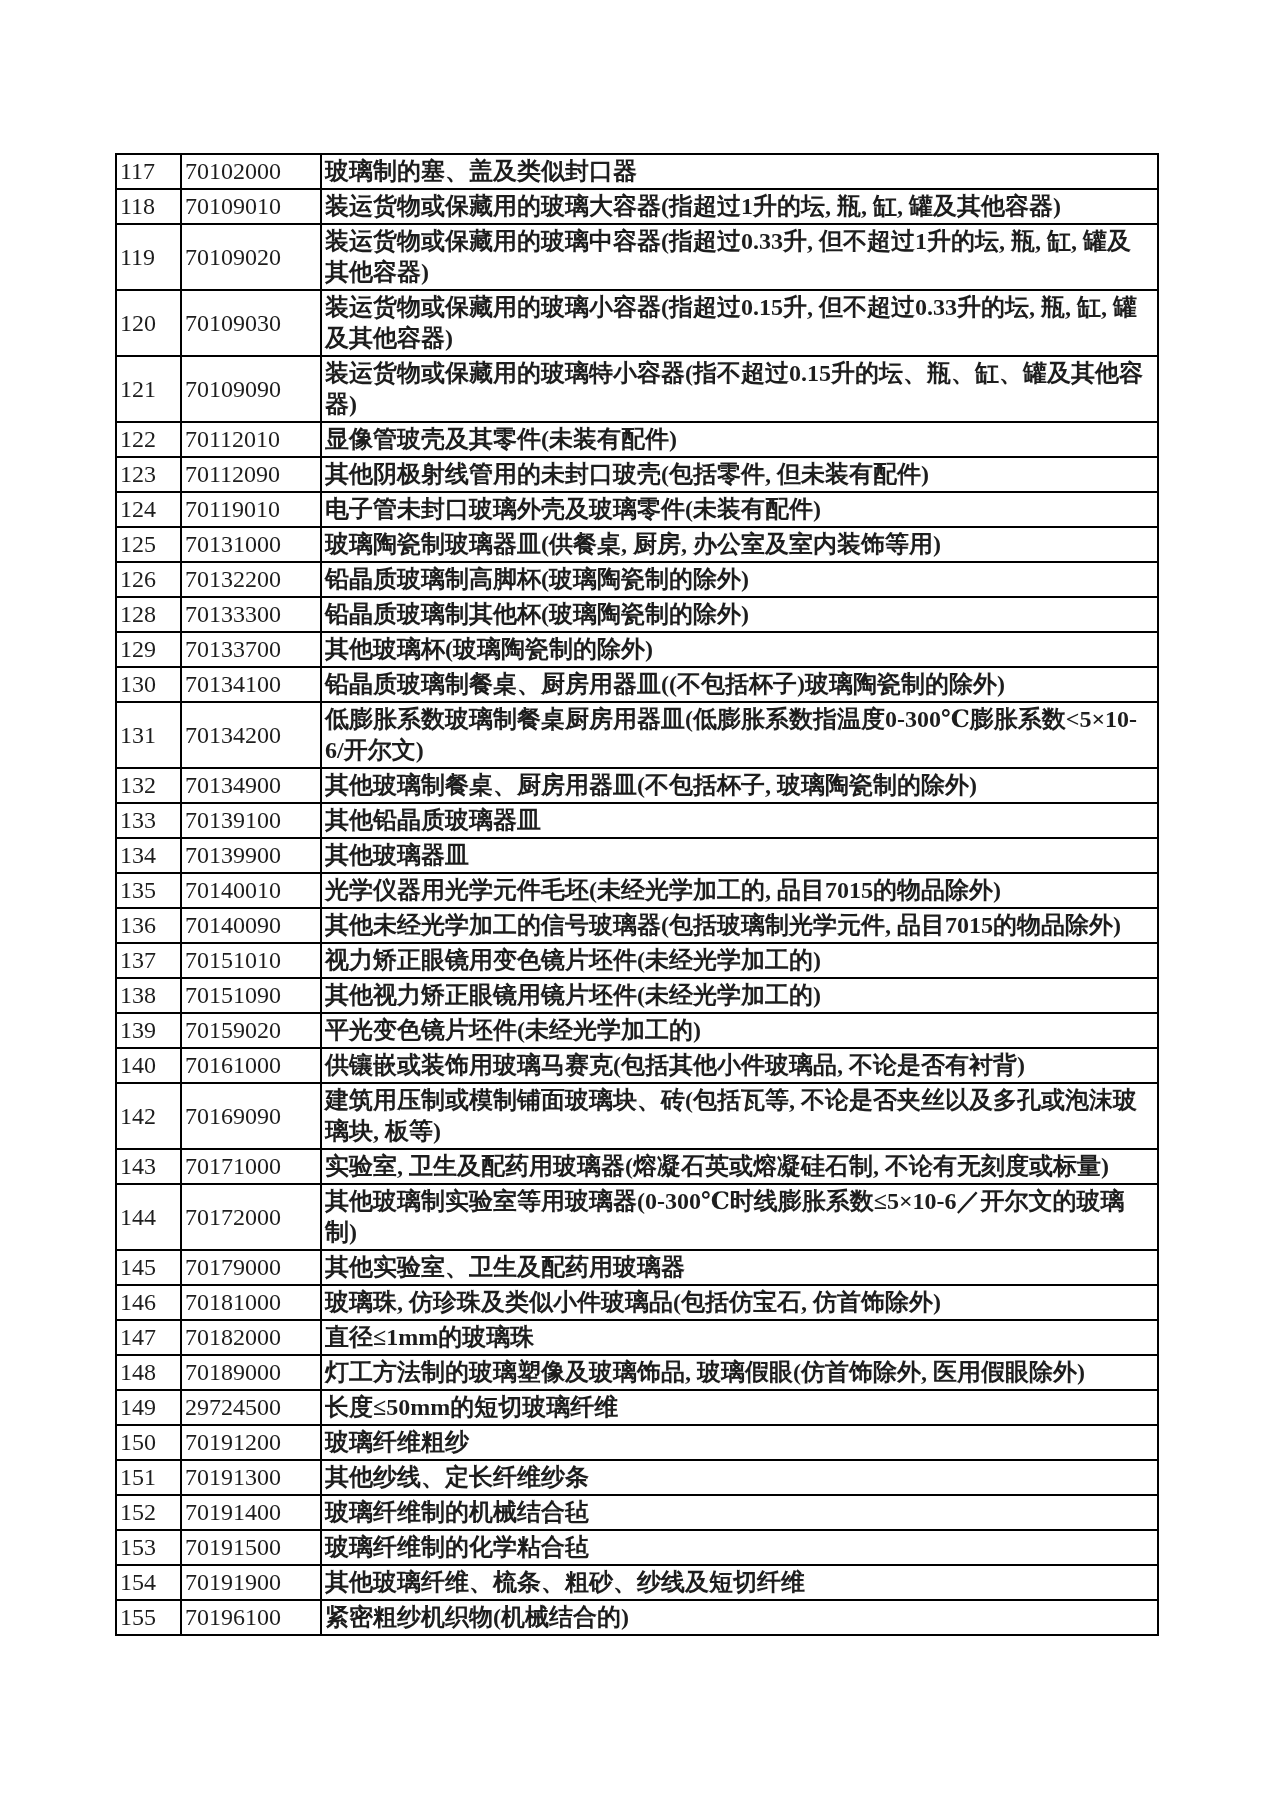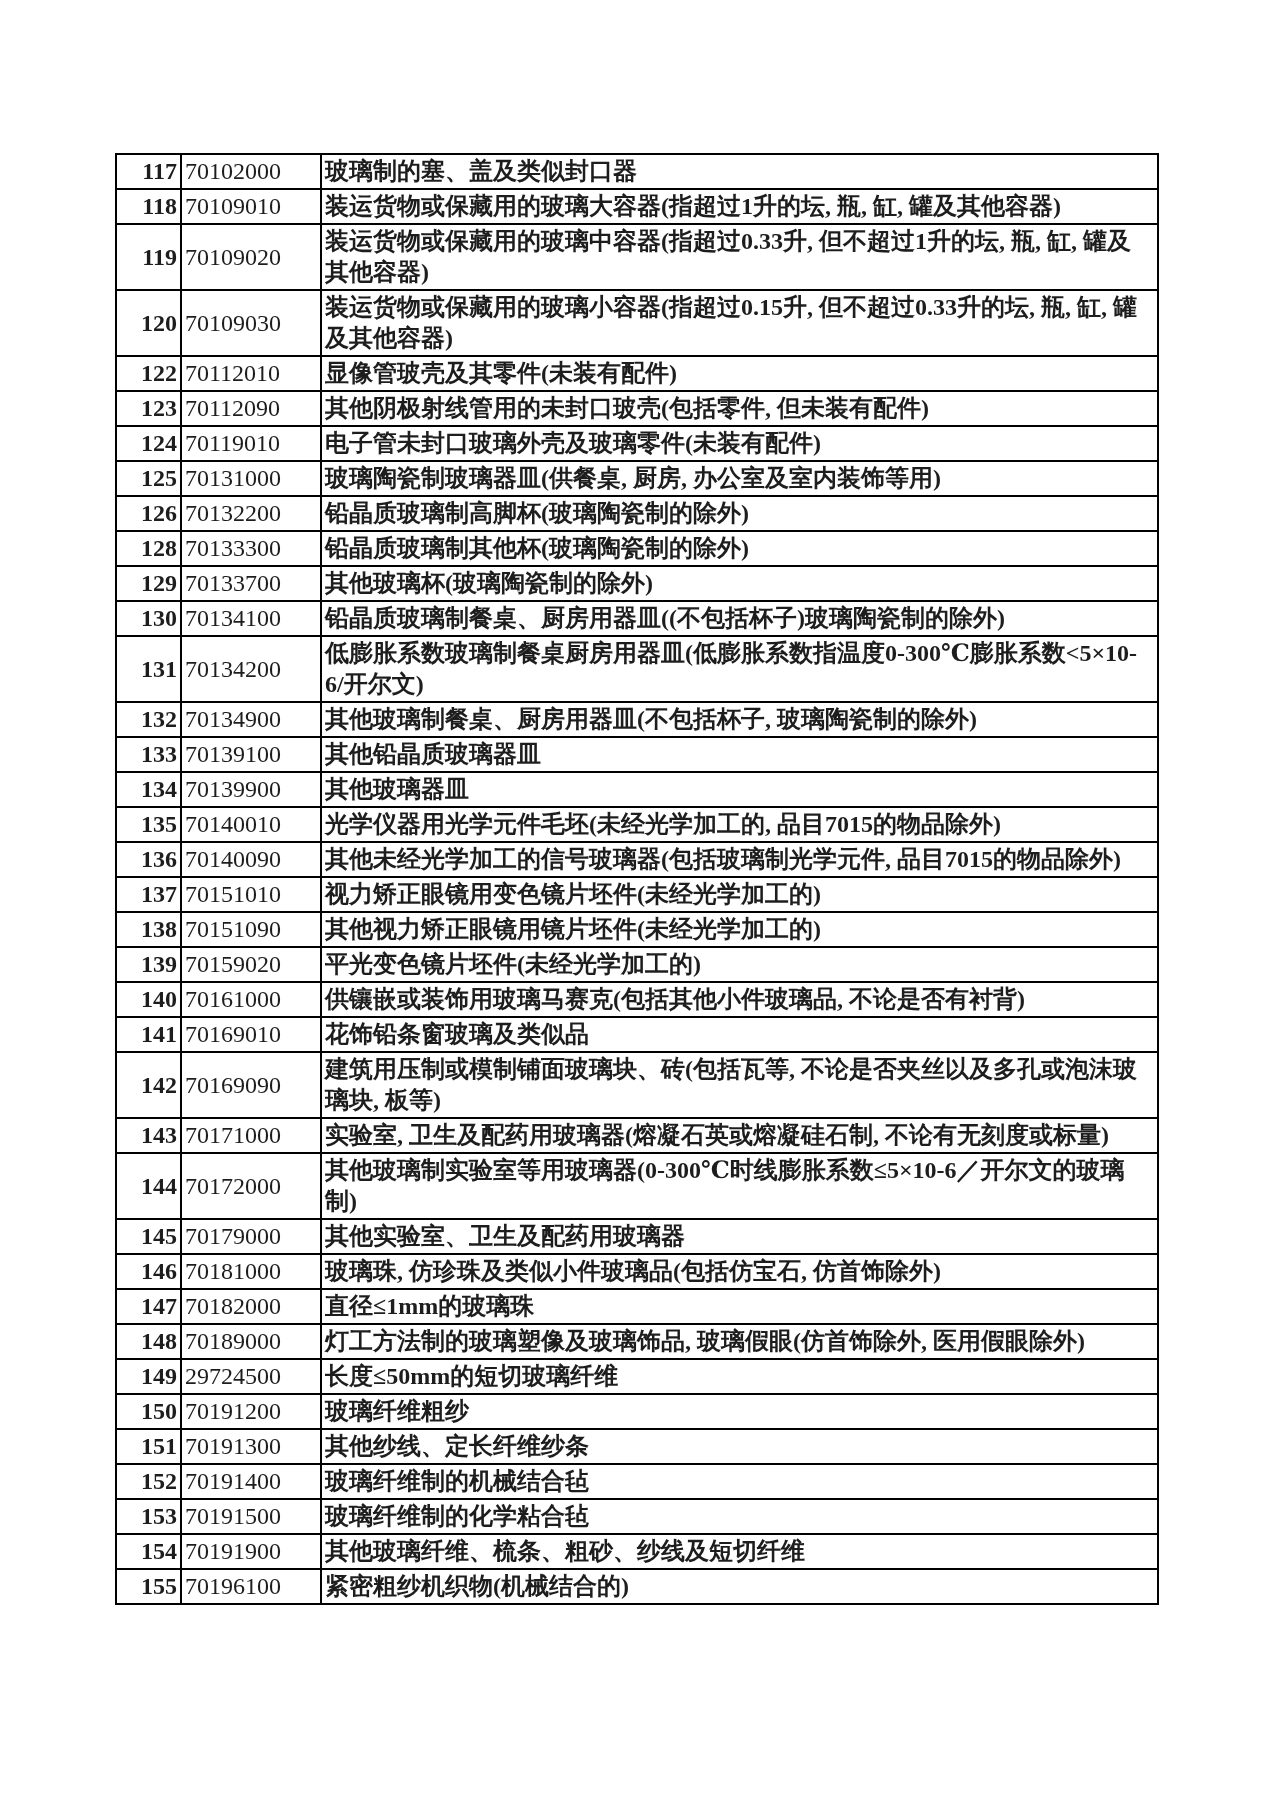--- a/index.html
+++ b/index.html
@@ -27,23 +27,22 @@
     border: 2px solid #000000;
     font-size: 24px;
     line-height: 31px;
     color: #1d1d1d;
     padding: 1px 3px;
     vertical-align: middle;
     word-break: break-all;
     overflow: hidden;
   }
   td.c-no {
-    text-align: right;
+    text-align: left;
     padding: 1px 0;
-    font-weight: bold;
   }
   td.c-code {
     padding-left: 7px;
     border-radius: 9px;
   }
   td.c-desc {
     padding-left: 5px;
     padding-right: 4px;
     font-weight: bold;
   }
@@ -76,20 +75,25 @@
     <td class="c-code">70109020</td>
     <td class="c-desc">装运货物或保藏用的玻璃中容器(指超过0.33升, 但不超过1升的坛, 瓶, 缸, 罐及其他容器)</td>
   </tr>
 
   <tr>
     <td class="c-no">120</td>
     <td class="c-code">70109030</td>
     <td class="c-desc">装运货物或保藏用的玻璃小容器(指超过0.15升, 但不超过0.33升的坛, 瓶, 缸, 罐及其他容器)</td>
   </tr>
 
+  <tr>
+    <td class="c-no">121</td>
+    <td class="c-code">70109090</td>
+    <td class="c-desc">装运货物或保藏用的玻璃特小容器(指不超过0.15升的坛、瓶、缸、罐及其他容器)</td>
+  </tr>
 
   <tr>
     <td class="c-no">122</td>
     <td class="c-code">70112010</td>
     <td class="c-desc">显像管玻壳及其零件(未装有配件)</td>
   </tr>
 
   <tr>
     <td class="c-no">123</td>
     <td class="c-code">70112090</td>
@@ -186,25 +190,20 @@
     <td class="c-code">70159020</td>
     <td class="c-desc">平光变色镜片坯件(未经光学加工的)</td>
   </tr>
 
   <tr>
     <td class="c-no">140</td>
     <td class="c-code">70161000</td>
     <td class="c-desc">供镶嵌或装饰用玻璃马赛克(包括其他小件玻璃品, 不论是否有衬背)</td>
   </tr>
 
-  <tr>
-    <td class="c-no">141</td>
-    <td class="c-code">70169010</td>
-    <td class="c-desc">花饰铅条窗玻璃及类似品</td>
-  </tr>
 
   <tr>
     <td class="c-no">142</td>
     <td class="c-code">70169090</td>
     <td class="c-desc">建筑用压制或模制铺面玻璃块、砖(包括瓦等, 不论是否夹丝以及多孔或泡沫玻璃块, 板等)</td>
   </tr>
 
   <tr>
     <td class="c-no">143</td>
     <td class="c-code">70171000</td>

